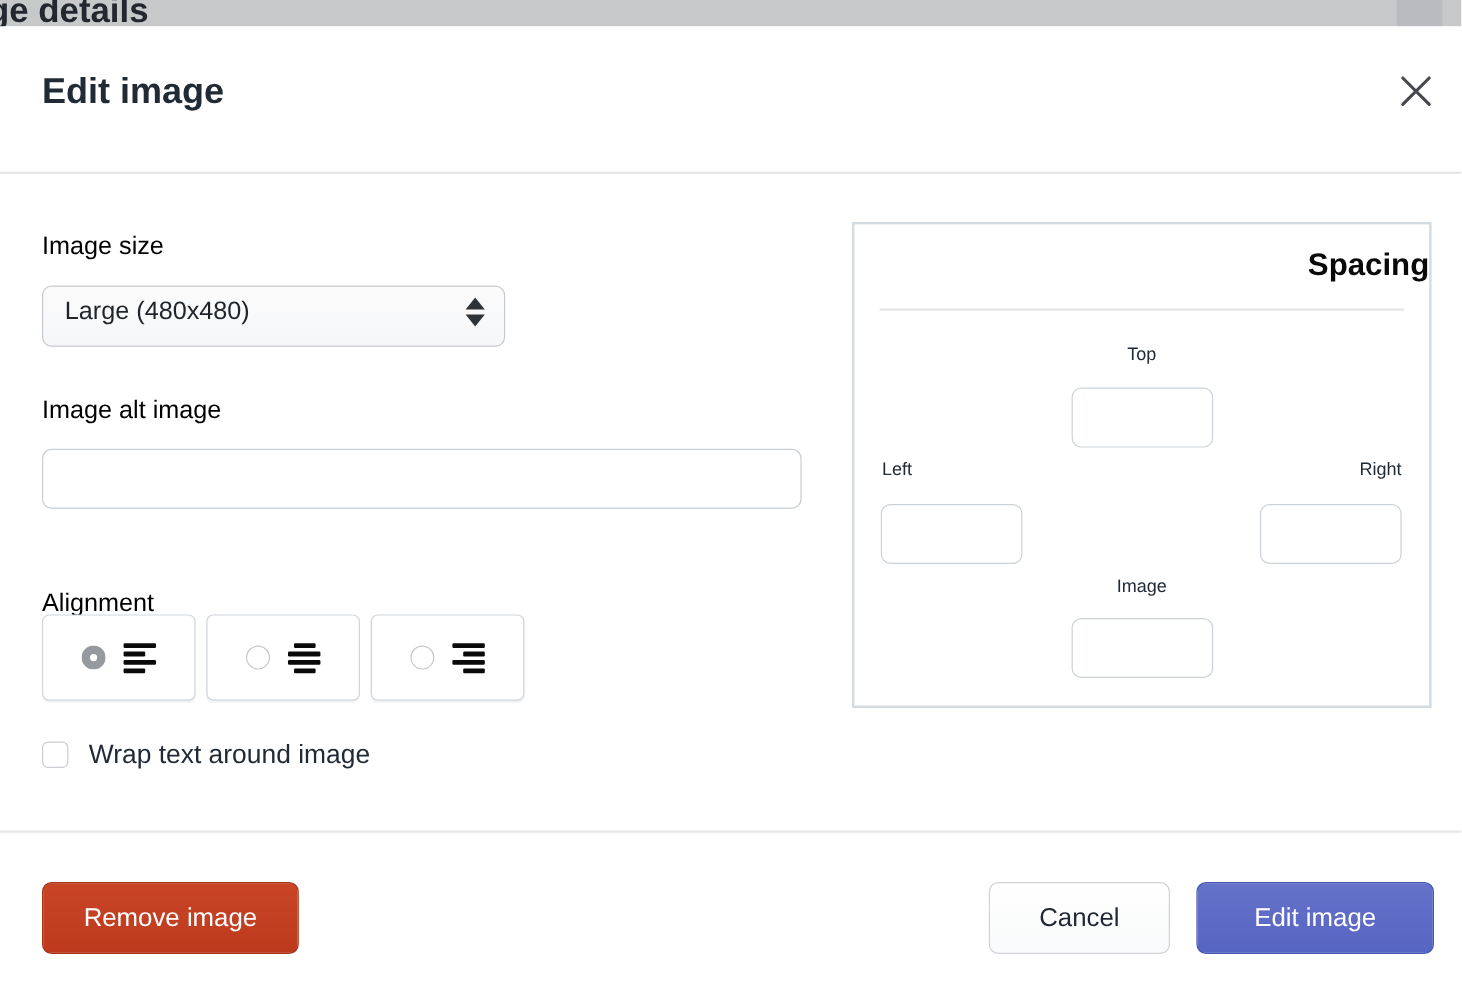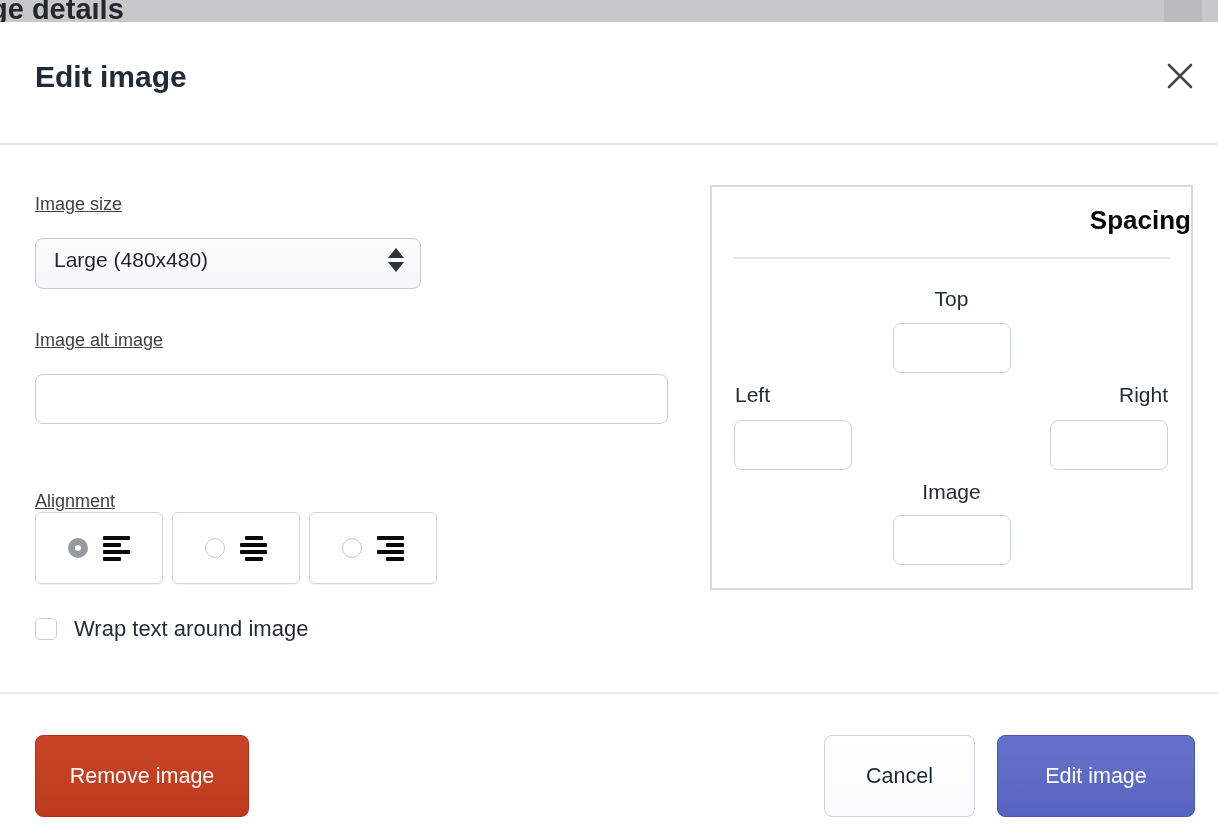--- a/index.html
+++ b/index.html
@@ -63,23 +63,22 @@
   }
   .header-divider {
     position: absolute;
     left: 0; top: 121px;
     width: 100%; height: 2px;
     background: #e5e6e8;
   }
 
   .field-label {
     position: absolute;
-    font-size: 18px;
-    color: #404040;
-    text-decoration: underline;
+    font-size: 21px;
+    color: #000000;
   }
 
   
   .select-box {
     position: absolute;
     left: 35px; top: 216px;
     width: 386px; height: 51px;
     border: 1px solid #c6c9cd;
     border-radius: 8px;
     background: linear-gradient(#fbfbfc, #f6f7f8);
@@ -184,21 +183,21 @@
     font-size: 26px;
     font-weight: 700;
     color: #090909;
   }
   .spacing-hr {
     position: absolute;
     left: 21px; top: 70px;
     width: 437px; height: 2px;
     background: #e6e6e6;
   }
-  .sp-label { position: absolute; font-size: 21px; color: #212b36; }
+  .sp-label { position: absolute; font-size: 15px; color: #212b36; }
   .sp-label.top    { left: 0; top: 100px;  width: 100%; text-align: center; }
   .sp-label.left   { left: 23px; top: 196px; }
   .sp-label.right  { right: 23px; top: 196px; text-align: right; margin-left: 45px; }
   .sp-label.bottom { left: 0; top: 293px; width: 100%; text-align: center; }
   .sp-input {
     position: absolute;
     width: 118px; height: 50px;
     border: 1px solid #cbd3d9;
     border-radius: 8px;
     background: #ffffff;
@@ -215,21 +214,21 @@
   
   .footer-divider {
     position: absolute;
     left: 0; top: 670px;
     width: 100%; height: 2px;
     background: #e8e8e8;
   }
   .btn {
     position: absolute;
     top: 713px;
-    height: 82px;
+    height: 60px;
     border-radius: 8px;
     font-family: "Liberation Sans", sans-serif;
     font-size: 21.5px;
     cursor: pointer;
     display: flex; align-items: center; justify-content: center;
   }
   .btn-destructive {
     left: 35px; width: 214px;
     background: linear-gradient(#ca4526, #bd3a1e);
     border: 1px solid #a83318;

